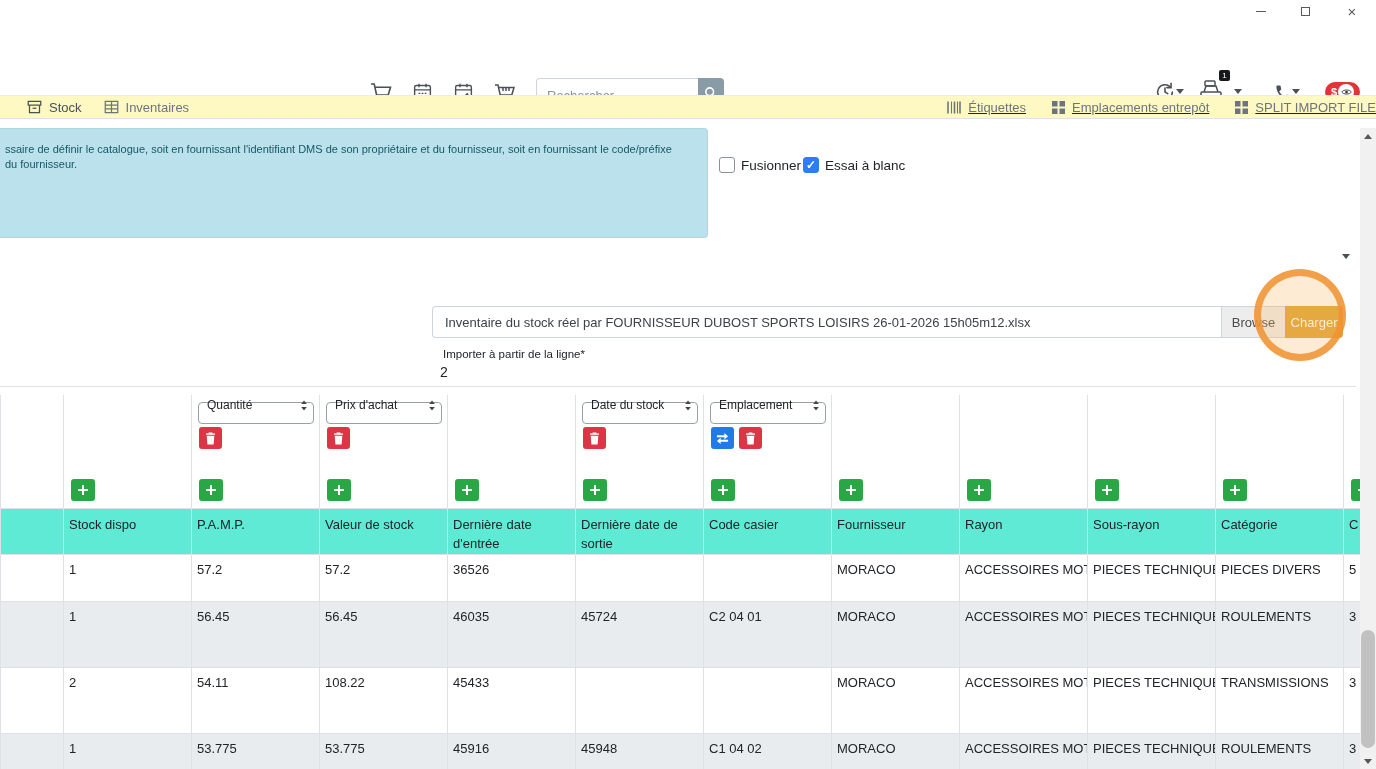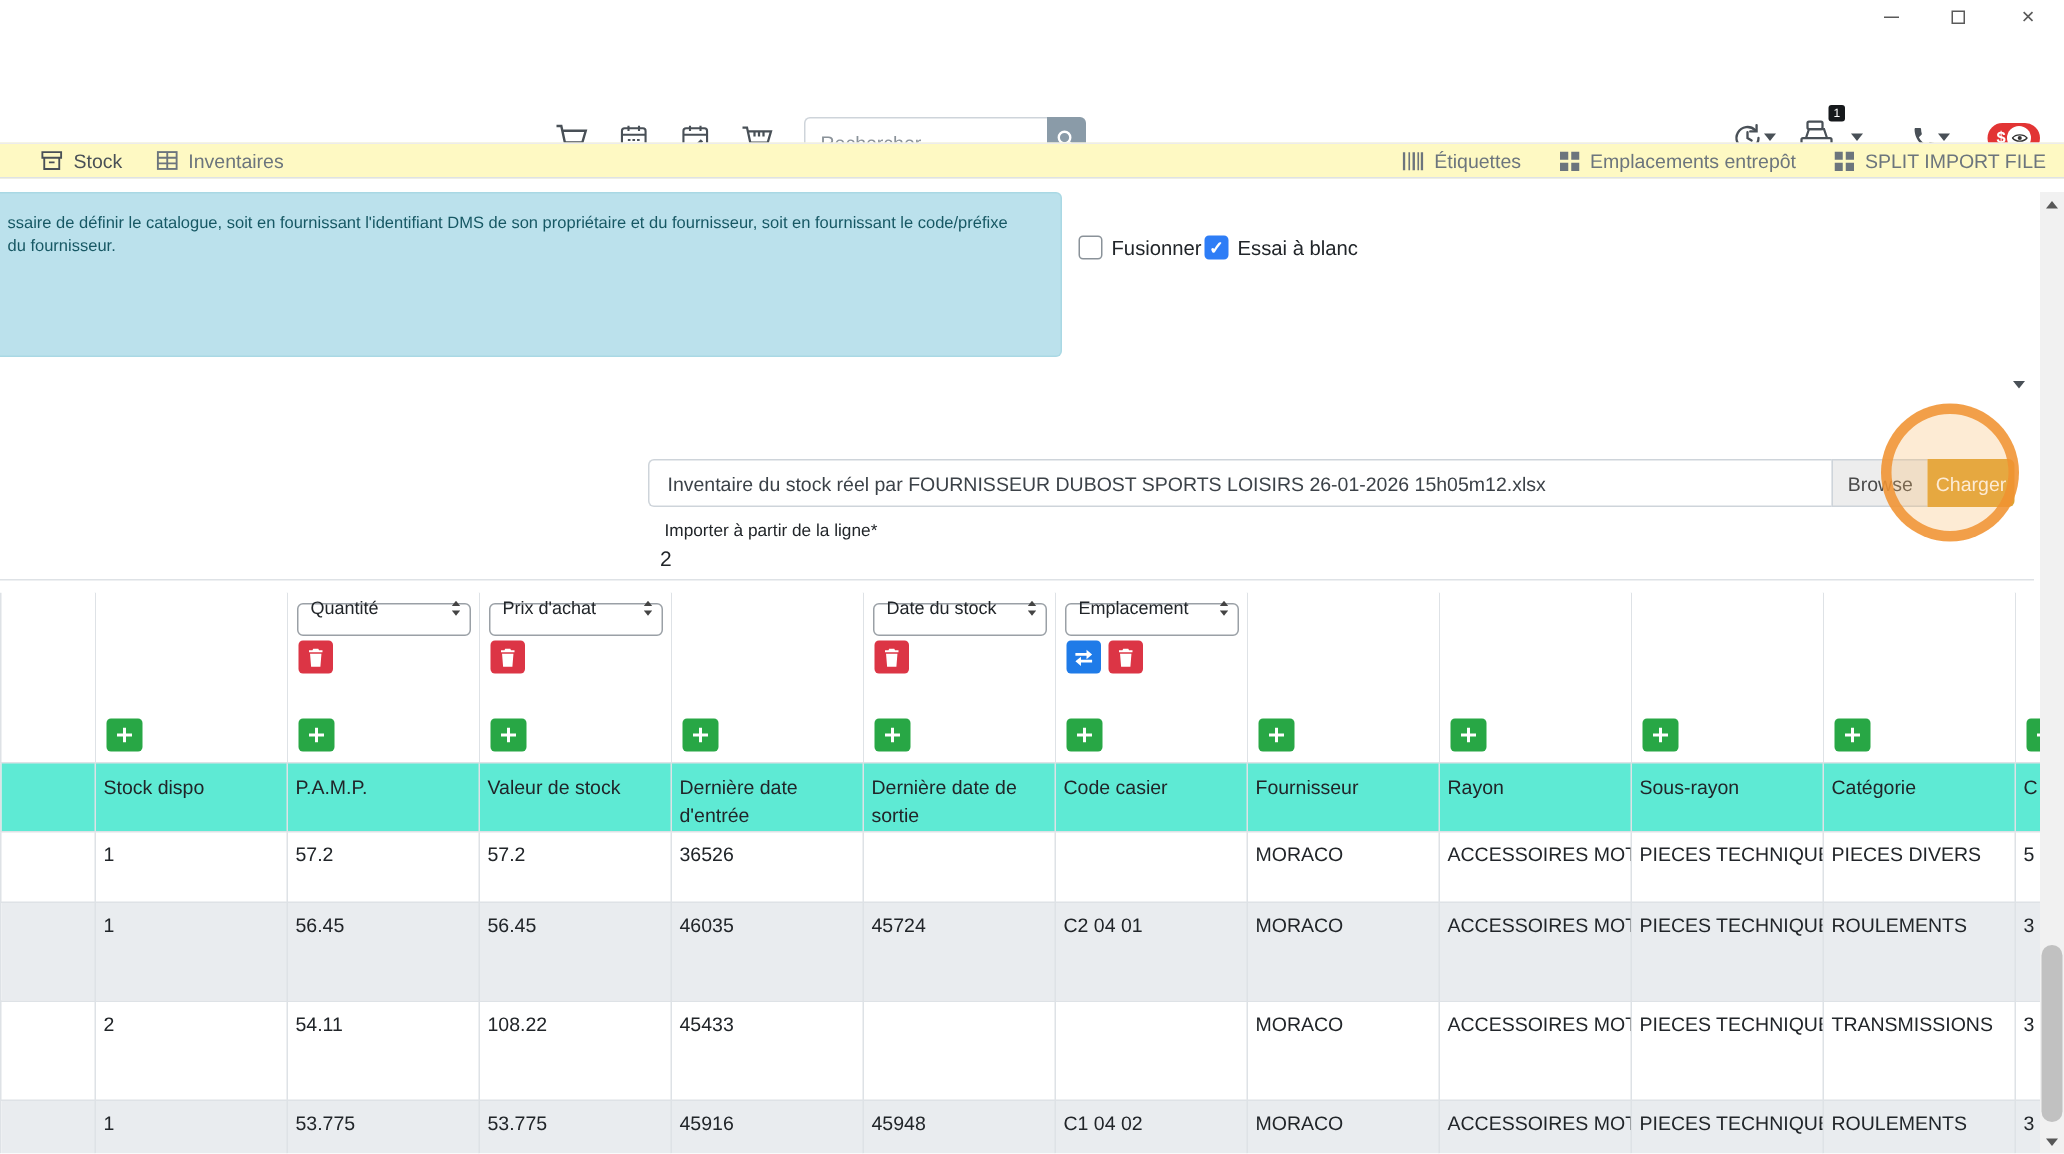--- a/index.html
+++ b/index.html
@@ -26,21 +26,21 @@
 .badge-wrap{position:relative;}
 .badge-1{position:absolute;top:-7px;right:-4px;background:#16191c;color:#fff;font-size:8px;min-width:11px;height:11px;border-radius:2px;display:flex;align-items:center;justify-content:center;padding:0 2px;}
 .red-pill{position:absolute;left:1325px;top:60px;width:35px;height:20px;border-radius:10px;background:#e23434;display:flex;align-items:center;}
 .red-pill .dollar{color:#fff;font-size:11px;font-weight:bold;margin-left:6px;}
 .eye-circle{width:16px;height:16px;border-radius:50%;background:#fff;display:flex;align-items:center;justify-content:center;margin-left:1px;}
 
 
 .navbar{position:absolute;top:95px;left:0;right:0;height:24px;background:#fef9c3;
   border-top:1px solid #ececec;border-bottom:1px solid #dee2e6;display:flex;align-items:center;}
 .nav-left{display:flex;align-items:center;gap:22px;margin-left:27px;}
-.nav-right{display:flex;align-items:center;gap:26px;margin-left:auto;margin-right:12px;}
+.nav-right{display:flex;align-items:center;gap:26px;margin-left:auto;margin-right:0;text-decoration:underline;}
 .nav-item{display:flex;align-items:center;gap:7px;font-size:13px;color:#6c757d;}
 .nav-item.first{color:#495057;}
 
 
 .alert-info{position:absolute;left:0;top:128px;width:708px;height:110px;background:#bbe1ec;
   border:1px solid #a9d8e4;border-left:none;border-radius:0 4px 4px 0;
   padding:13px 32px 0 5px;font-size:11px;color:#175864;line-height:1.4;}
 .chk-row-item{position:absolute;top:145px;display:flex;align-items:center;gap:6px;font-size:13.5px;margin-top:12px;}
 .chk{width:16px;height:16px;border:1px solid #8a9299;border-radius:3px;background:#fff;display:flex;align-items:center;justify-content:center;}
 .chk.checked{background:#2e7df6;border-color:#2e7df6;color:#fff;font-size:12px;font-weight:bold;line-height:1;}

